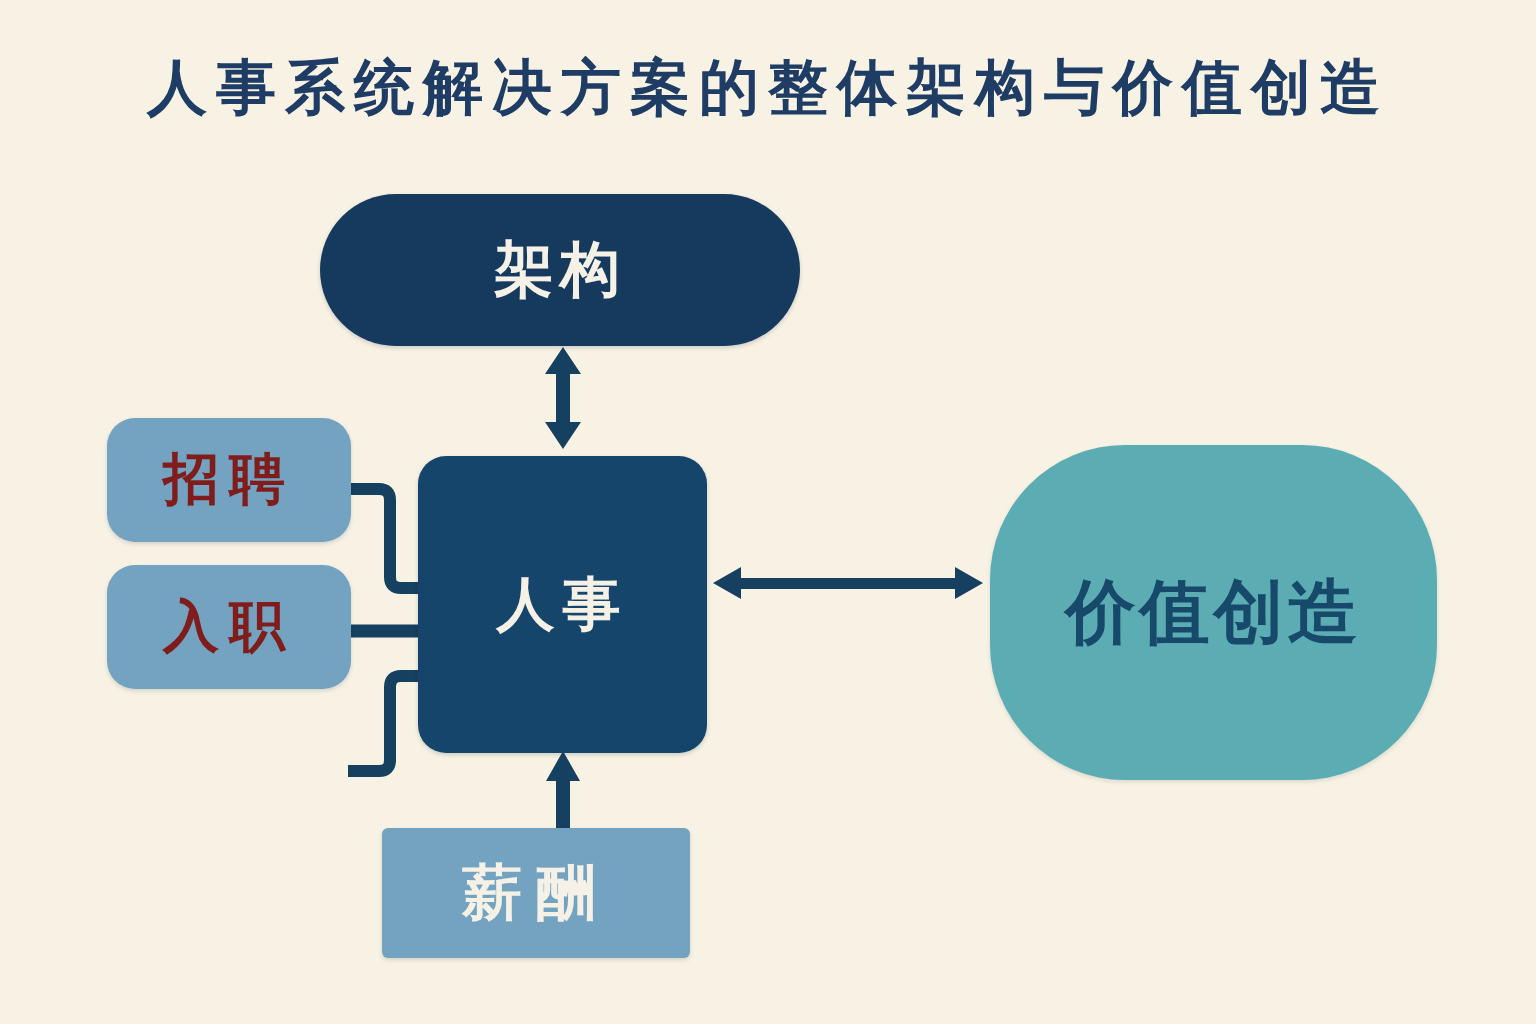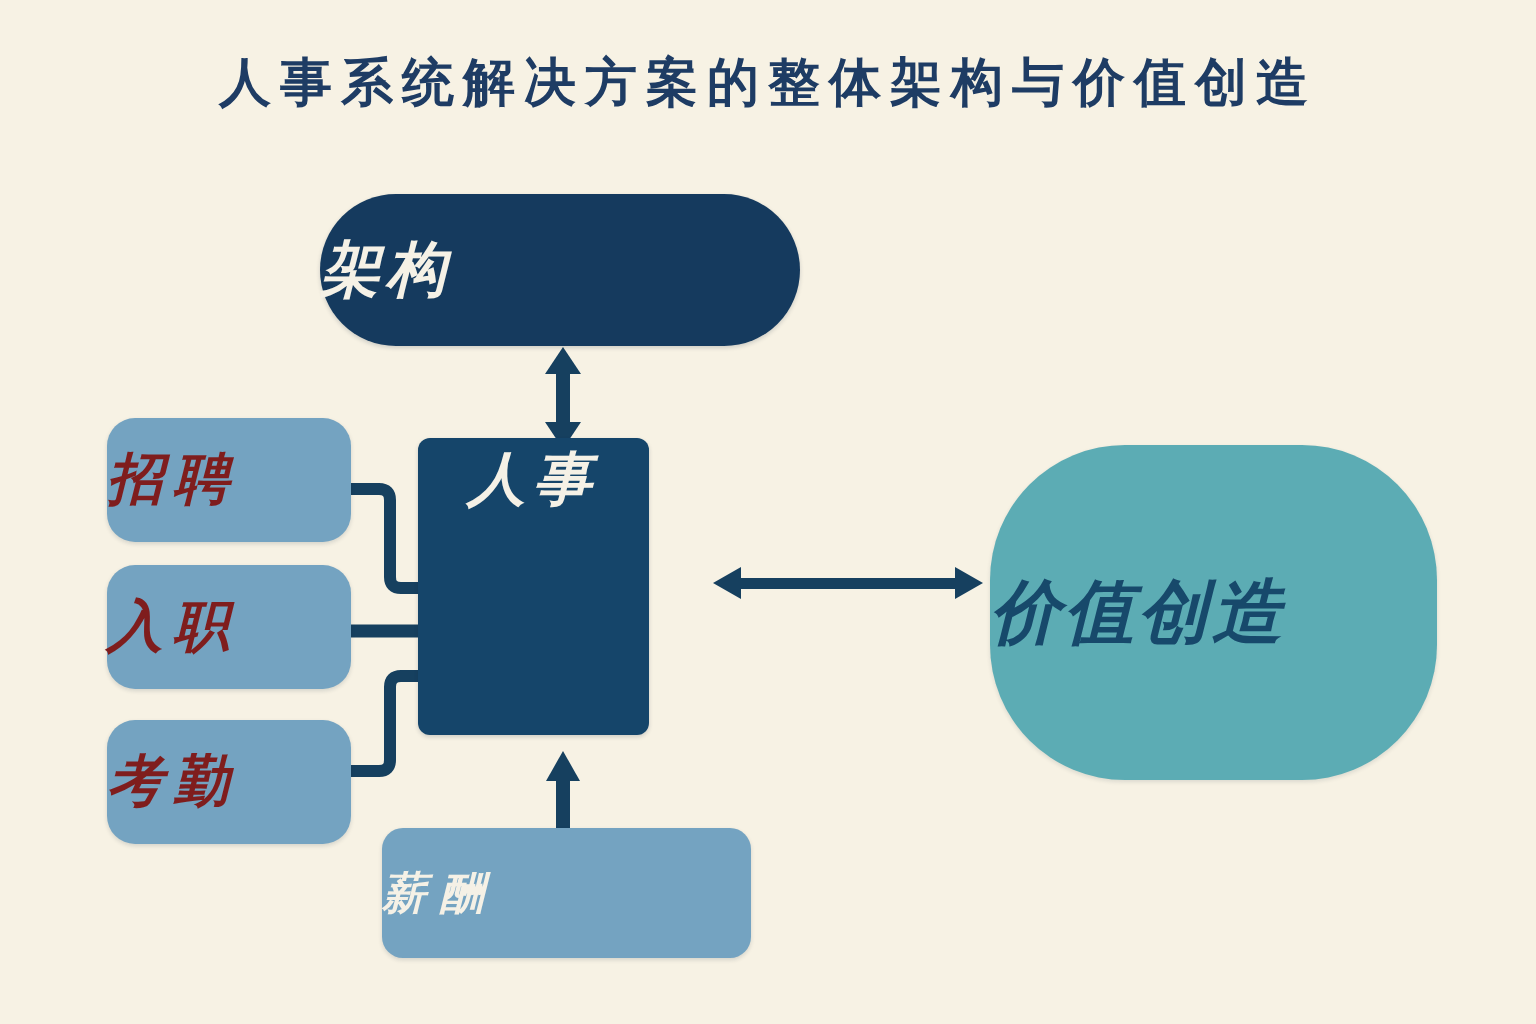--- a/index.html
+++ b/index.html
@@ -15,48 +15,48 @@
     background: #f7f2e4;
     overflow: hidden;
     font-weight: 700;
   }
   .title {
     position: absolute;
     top: 48px;
     left: 0;
     width: 1536px;
     text-align: center;
-    font-size: 52px;
+    font-size: 60px;
     letter-spacing: 9px;
     color: #1e3c64;
     white-space: nowrap;
   }
   .node {
     position: absolute;
     display: flex;
     align-items: center;
+    justify-content: center;
     text-align: center;
     box-sizing: border-box;
-    font-style: italic;
   }
   .pill-architecture {
     left: 320px; top: 194px;
     width: 480px; height: 152px;
     background: #153a5e;
     border-radius: 76px;
     color: #f5f1e6;
     font-size: 60px;
     letter-spacing: 6px;
     box-shadow: 0 2px 4px rgba(20,40,60,0.18);
   }
   .square-hr {
-    left: 418px; top: 438px;
-    width: 231px; height: 297px;
+    left: 418px; top: 456px;
+    width: 289px; height: 297px;
     background: #15456a;
-    border-radius: 12px;
+    border-radius: 28px;
     color: #f5f1e6;
     font-size: 58px;
     letter-spacing: 8px;
     line-height: 1.44;
     flex-direction: column;
     box-shadow: 0 2px 4px rgba(20,40,60,0.18);
   }
   .side-box {
     left: 107px;
     width: 244px; height: 124px;
@@ -65,25 +65,25 @@
     color: #7f1d1d;
     font-size: 56px;
     letter-spacing: 10px;
     box-shadow: 0 2px 4px rgba(20,40,60,0.15);
   }
   .box-recruitment { top: 418px; }
   .box-onboarding  { top: 565px; }
   .box-attendance  { top: 720px; }
   .box-compensation {
     left: 382px; top: 828px;
-    width: 369px; height: 130px;
+    width: 308px; height: 130px;
     background: #74a3c1;
-    border-radius: 21px;
+    border-radius: 6px;
     color: #f5f1e6;
-    font-size: 44px;
+    font-size: 60px;
     letter-spacing: 14px;
     box-shadow: 0 2px 4px rgba(20,40,60,0.15);
   }
   .pill-value {
     left: 990px; top: 445px;
     width: 447px; height: 335px;
     background: #5cacb4;
     border-radius: 135px;
     color: #17496b;
     font-size: 70px;
@@ -139,23 +139,20 @@
   </div>
 
   <div class="node side-box box-recruitment">
     <span>招聘</span>
   </div>
 
   <div class="node side-box box-onboarding">
     <span>入职</span>
   </div>
 
-  <div class="node side-box box-attendance">
-    <span>考勤</span>
-  </div>
 
   <div class="node box-compensation">
     <span>薪酬</span>
   </div>
 
   <div class="node pill-value">
     <span>价值创造</span>
   </div>
 
 </div>

